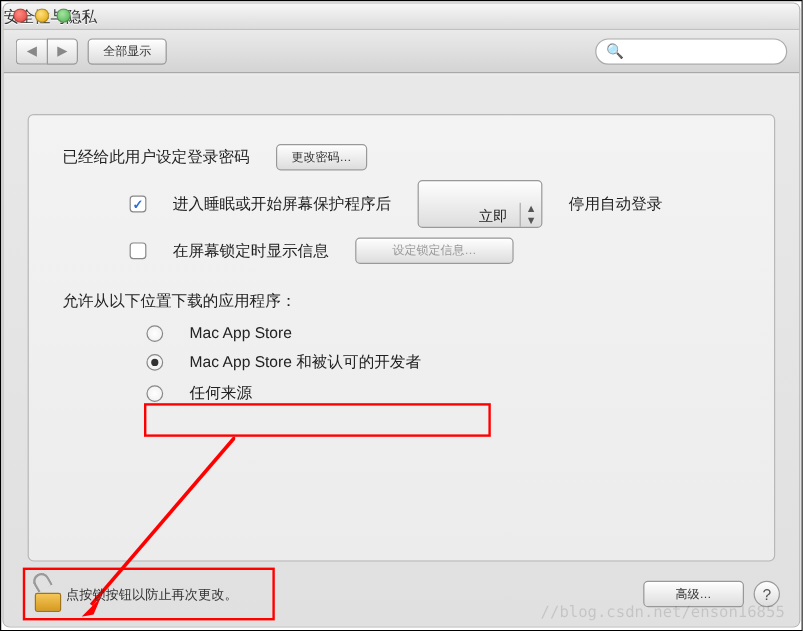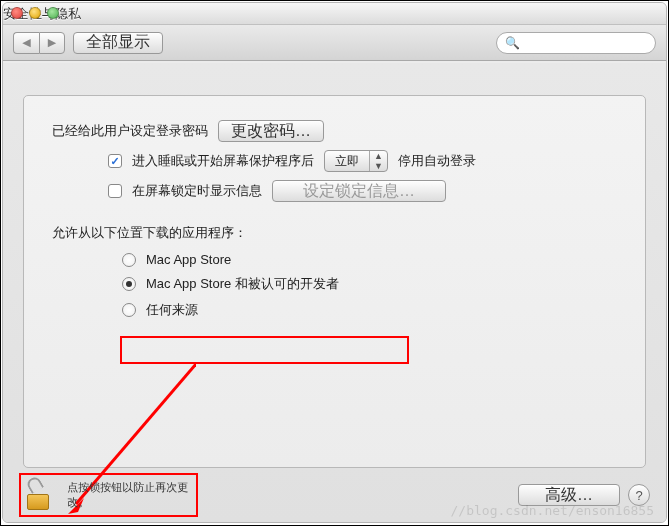--- a/index.html
+++ b/index.html
@@ -11,48 +11,48 @@
   .tl { width: 12px; height: 12px; border-radius: 50%; border: 1px solid rgba(0,0,0,0.25); }
   .tl.red { background: radial-gradient(circle at 40% 35%, #ff8a80, #e0443e); }
   .tl.yel { background: radial-gradient(circle at 40% 35%, #ffe082, #e0a400); }
   .tl.grn { background: radial-gradient(circle at 40% 35%, #a5e6a0, #4caf50); }
   .wintitle { text-align: left; font-size: 13px; line-height: 22px; color: #333; text-shadow: 0 1px 0 #fff; }
   .toolbar { height: 36px; background: linear-gradient(#eaeaea, #d4d4d4); border-bottom: 1px solid #a8a8a8; display: flex; align-items: center; padding: 0 10px; gap: 8px; }
   .navbtns { display: flex; }
   .navbtn { width: 26px; height: 22px; background: linear-gradient(#fefefe,#ddd); border: 1px solid #999; display: flex; align-items: center; justify-content: center; font-size: 11px; color: #888; }
   .navbtn.l { border-radius: 4px 0 0 4px; border-right: none; }
   .navbtn.r { border-radius: 0 4px 4px 0; }
-  .btn { height: 22px; padding: 0 12px; background: linear-gradient(#fefefe,#ddd); border: 1px solid #999; border-radius: 4px; font-size: 16px; color: #333; display: inline-flex; align-items: center; box-shadow: 0 1px 0 #fff inset; }
+  .btn { height: 22px; padding: 0 12px; background: linear-gradient(#fefefe,#ddd); border: 1px solid #999; border-radius: 4px; font-size: 10px; color: #333; display: inline-flex; align-items: center; box-shadow: 0 1px 0 #fff inset; }
   .btn.wide { padding: 0 30px; }
   .spacer { flex: 1; }
   .search { width: 160px; height: 22px; border: 1px solid #aaa; border-radius: 11px; background: #fff; padding: 0 8px; display: flex; align-items: center; }
   .search span { color: #888; font-size: 12px; margin-right: 4px; }
   .body { position: absolute; top: 60px; left: 0; right: 0; bottom: 0; background: linear-gradient(#e8e8e8,#e0e0e0); }
   .tabs { position: absolute; top: 22px; left: 50%; transform: translateX(-50%); display: flex; z-index: 2; }
   .tab { height: 20px; padding: 0 14px; background: linear-gradient(#fdfdfd,#e4e4e4); border: 1px solid #999; font-size: 12px; line-height: 18px; color: #333; }
   .tab:first-child { border-radius: 4px 0 0 4px; }
   .tab:last-child { border-radius: 0 4px 4px 0; }
   .tab + .tab { border-left: none; }
   .tab.active { background: linear-gradient(#9c9c9c,#7e7e7e); color: #fff; border-color: #666; text-shadow: 0 -1px 0 rgba(0,0,0,0.3); }
   .panel { position: absolute; top: 32px; left: 20px; right: 20px; bottom: 54px; background: linear-gradient(#f3f3f3,#ececec); border: 1px solid #b8b8b8; border-radius: 5px; padding: 24px 28px; font-size: 13px; color: #222; }
-  .row { display: flex; align-items: center; gap: 10px; margin-bottom: 8px; }
+  .row { display: flex; align-items: center; gap: 22px; margin-bottom: 8px; }
   .indent { margin-left: 56px; }
   .checkbox { width: 14px; height: 14px; border: 1px solid #888; border-radius: 3px; background: #fff; display: inline-flex; align-items: center; justify-content: center; font-size: 11px; color: #2a6fd6; font-weight: bold; }
   .checkbox.checked::before { content: "✓"; }
-  .select { display: inline-flex; align-items: center; height: 22px; border: 1px solid #999; border-radius: 4px; background: linear-gradient(#fefefe,#ddd); font-size: 12px; }
+  .select { display: inline-flex; align-items: flex-end; height: 40px; border: 1px solid #999; border-radius: 4px; background: linear-gradient(#fefefe,#ddd); font-size: 12px; padding-left: 40px; }
   .select .val { padding: 0 10px; }
   .select .arr { width: 18px; border-left: 1px solid #aaa; text-align: center; font-size: 9px; line-height: 10px; color: #555; }
   .radio { width: 14px; height: 14px; border: 1px solid #888; border-radius: 50%; background: radial-gradient(#fff,#eee); display: inline-flex; align-items: center; justify-content: center; }
   .radio.sel::before { content: ""; width: 6px; height: 6px; background: #333; border-radius: 50%; }
   .group-label { margin-top: 22px; margin-bottom: 10px; }
   .hl { position: absolute; border: 2px solid #f00; pointer-events: none; }
   .hl1 { left: 96px; top: 240px; width: 289px; height: 28px; }
   .arrow-svg { position: absolute; left: 42px; top: 268px; pointer-events: none; }
   .footer { position: absolute; left: 0; right: 0; bottom: 0; height: 54px; display: flex; align-items: center; padding: 0 16px; gap: 8px; }
-  .lockbox { border: 2px solid #f00; padding: 4px 4px; display: flex; align-items: center; gap: 16px; width: 179px; height: 44px; }
+  .lockbox { border: 2px solid #f00; padding: 4px 4px; display: flex; align-items: center; gap: 0; width: 210px; height: 44px; }
   .lock-icon { width: 30px; height: 30px; display: flex; align-items: flex-end; justify-content: center; position: relative; }
   .lock-body { width: 22px; height: 16px; background: linear-gradient(#f4c659,#d69a1e); border: 1px solid #a17417; border-radius: 2px; }
   .lock-sh { position: absolute; top: 0; left: 7px; width: 14px; height: 14px; border: 2px solid #9a9a9a; border-bottom: none; border-radius: 8px 8px 0 0; transform: rotate(-30deg); transform-origin: bottom left; }
   .locktext { font-size: 11px; color: #333; }
   .help { width: 22px; height: 22px; border: 1px solid #999; border-radius: 50%; background: linear-gradient(#fff,#ddd); display: flex; align-items: center; justify-content: center; font-size: 13px; color: #555; }
   .watermark { position: absolute; right: 12px; bottom: 4px; font-size: 13px; color: rgba(0,0,0,0.12); font-family: monospace; }
 </style>
 </head>
 <body>
 

